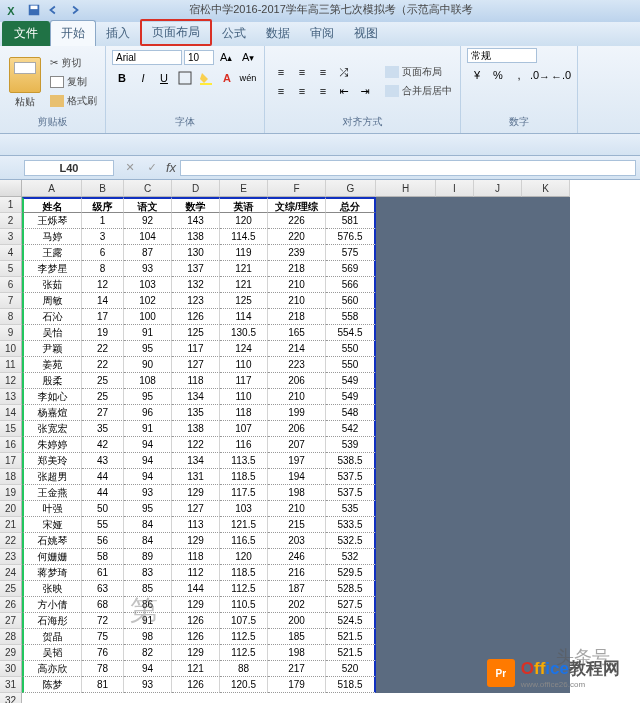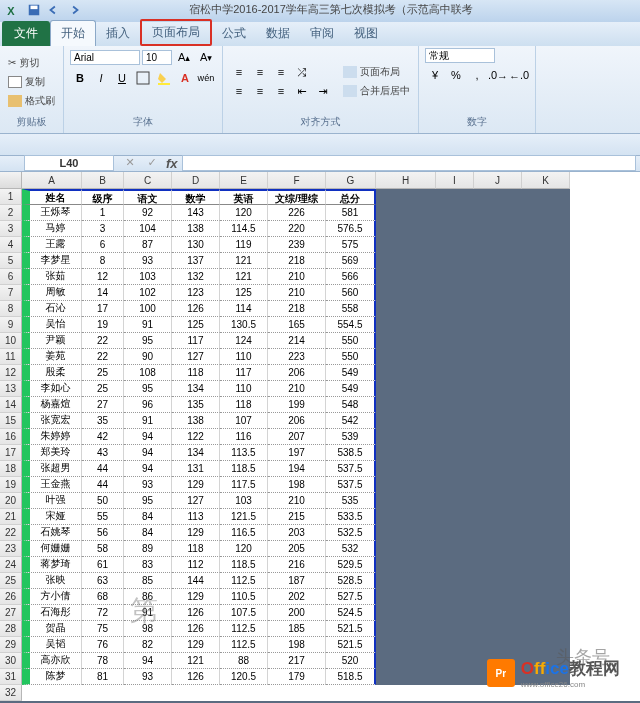--- a/index.html
+++ b/index.html
@@ -28,40 +28,40 @@
     .font-name { width:70px; border:1px solid #a9c1da; background:#fff; padding:1px 3px; font-size:10px; }
     .font-size { width:30px; border:1px solid #a9c1da; background:#fff; padding:1px 3px; font-size:10px; }
     .btn-sm { width:20px; height:18px; border:1px solid transparent; display:inline-flex; align-items:center; justify-content:center; font-size:11px; }
     svg { width:14px; height:14px; }
     .align-group { display:flex; flex-direction:column; gap:1px; }
     .align-row { display:flex; gap:1px; }
     
     .qat { position:absolute; top:2px; left:26px; display:flex; gap:4px; }
     .qat .btn-sm { width:16px; height:16px; }
     
-    .namebox-row { height:16px; background:linear-gradient(#e6eff9,#d4e3f2); border-bottom:1px solid #9ab3ce; display:flex; align-items:flex-end; }
+    .namebox-row { height:24px; background:linear-gradient(#e6eff9,#d4e3f2); border-bottom:1px solid #9ab3ce; display:flex; align-items:center; }
     .namebox { width:90px; margin-left:24px; background:#fff; border:1px solid #a9c1da; padding:1px 6px; font-size:11px; text-align:center; font-weight:bold; color:#333; }
     .fx-btns { display:flex; gap:2px; margin-left:6px; }
-    .fx-label { font-style:italic; font-size:13px; color:#555; margin-left:4px;font-weight:bold; }
+    .fx-label { font-style:italic; font-size:13px; color:#555; margin-left:4px; }
     .formula-bar { flex:1; background:#fff; border:1px solid #a9c1da; height:16px; margin:0 4px; }
     
     .spacer-row { height:22px; background:linear-gradient(#e6eff9,#d4e3f2); border-bottom:1px solid #9ab3ce; }
     
     .sheet-area { position:relative; background:#fff; display:flex; }
     .row-headers { width:22px; }
     .corner { width:22px; height:17px; background:linear-gradient(#f3f3f3,#dcdcdc); border-right:1px solid #b6b6b6; border-bottom:1px solid #b6b6b6; }
     .rowh { height:16px; background:linear-gradient(#f3f3f3,#e5e5e5); border-right:1px solid #b6b6b6; border-bottom:1px solid #d0d0d0; text-align:center; font-size:10px; color:#333; line-height:16px; }
     .grid { flex:1; }
     .col-headers { height:17px; display:flex; }
     .colh { background:linear-gradient(#f3f3f3,#e5e5e5); border-right:1px solid #d0d0d0; border-bottom:1px solid #b6b6b6; text-align:center; font-size:10px; color:#333; line-height:17px; }
     .colA{width:60px}.colB{width:42px}.colC{width:48px}.colD{width:48px}.colE{width:48px}.colF{width:58px}.colG{width:50px}.colH{width:60px}.colI{width:38px}.colJ{width:48px}.colK{width:48px}
     .row { height:16px; display:flex; }
     .cell { border-right:1px solid #d4d4d4; border-bottom:1px dotted #999; text-align:center; font-size:10px; line-height:15px; color:#000; overflow:hidden; white-space:nowrap; }
     .hdr .cell { font-weight:bold; border-bottom:1px solid #888; }
-    .data-border-l { border-left:8px solid #22c55e;font-family:Liberation Mono, monospace; }
+    .data-border-l { border-left:2px solid #22c55e; }
     .data-border-r { border-right:2px solid #1030c0 !important; }
     .data-border-t .cell { border-top:2px solid #1030c0; }
     .empty-cell { border-right:1px solid #d4d4d4; border-bottom:1px solid #d4d4d4; }
     .gray-area { background:#5b6b80; }
     
     .watermark { position:absolute; left:130px; top:592px; font-size:28px; color:rgba(120,120,120,0.45); font-family:"SimSun"; pointer-events:none; }
     .watermark2 { position:absolute; right:20px; bottom:14px; display:flex; align-items:center; gap:6px; }
     .wm-logo { width:28px; height:28px; background:#ff7a00; border-radius:3px; display:flex; align-items:center; justify-content:center; color:#fff; font-size:10px; font-weight:bold; }
     .wm-text { font-size:17px; font-weight:bold; }
     .wm-o1{color:#d93025}.wm-o2{color:#f9ab00}.wm-o3{color:#1a73e8}.wm-rest{color:#555}
@@ -100,20 +100,24 @@
   <div class="tab highlight">页面布局</div>
   <div class="tab">公式</div>
   <div class="tab">数据</div>
   <div class="tab">审阅</div>
   <div class="tab">视图</div>
 </div>
 
 <div class="ribbon">
   <div class="group">
     <div class="group-body">
+      <div class="paste-big">
+        <div class="paste-icon"></div>
+        <div>粘贴</div>
+      </div>
       <div style="display:flex;flex-direction:column;gap:3px">
         <div class="mini-btn">
             <span>✂</span>
             <span>剪切</span>
           </div>
         <div class="mini-btn">
             <span class="mini-icon" style="background:#fff;border:1px solid #888"></span>
             <span>复制</span>
           </div>
         <div class="mini-btn">
@@ -559,21 +563,21 @@
           <div class="empty-cell colI" style="background: rgb(91, 107, 128); border-color: rgb(91, 107, 128);"></div>
           <div class="empty-cell colJ" style="background: rgb(91, 107, 128); border-color: rgb(91, 107, 128);"></div>
           <div class="empty-cell colK" style="background: rgb(91, 107, 128); border-color: rgb(91, 107, 128);"></div>
         </div>
         <div class="row">
           <div class="cell colA data-border-l">何姗姗</div>
           <div class="cell colB">58</div>
           <div class="cell colC">89</div>
           <div class="cell colD">118</div>
           <div class="cell colE">120</div>
-          <div class="cell colF">205</div>
+          <div class="cell colF">246</div>
           <div class="cell colG data-border-r">532</div>
           <div class="empty-cell colH" style="background: rgb(91, 107, 128); border-color: rgb(91, 107, 128);"></div>
           <div class="empty-cell colI" style="background: rgb(91, 107, 128); border-color: rgb(91, 107, 128);"></div>
           <div class="empty-cell colJ" style="background: rgb(91, 107, 128); border-color: rgb(91, 107, 128);"></div>
           <div class="empty-cell colK" style="background: rgb(91, 107, 128); border-color: rgb(91, 107, 128);"></div>
         </div>
         <div class="row">
           <div class="cell colA data-border-l">蒋梦琦</div>
           <div class="cell colB">61</div>
           <div class="cell colC">83</div>

